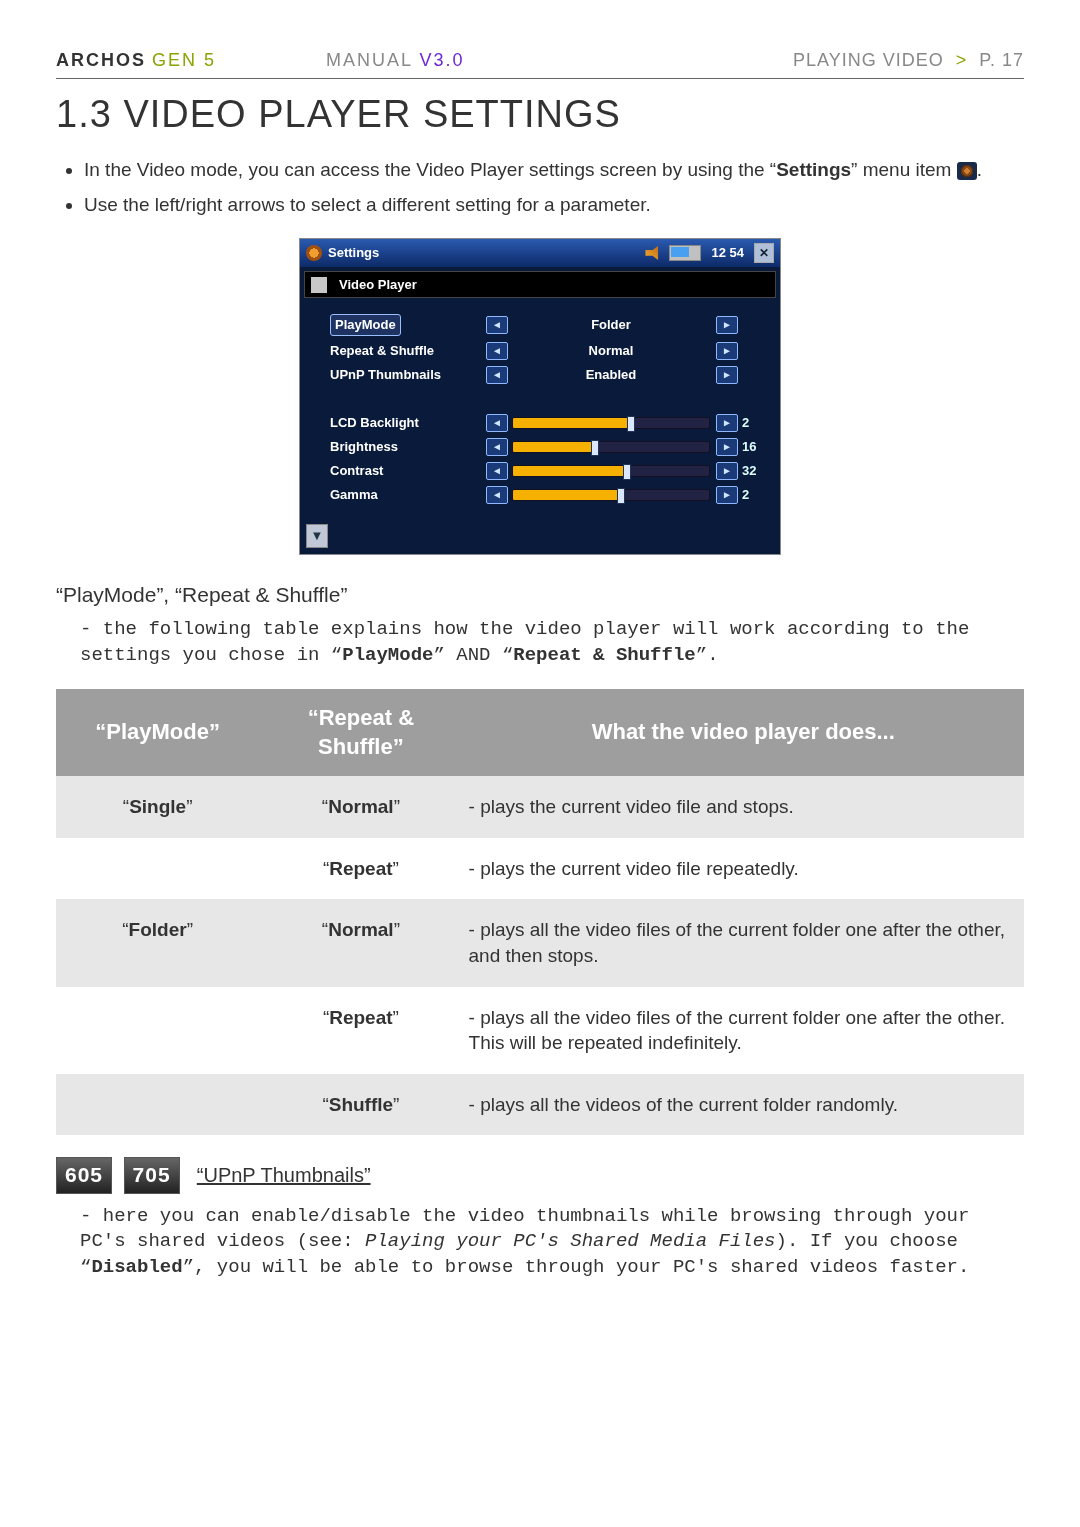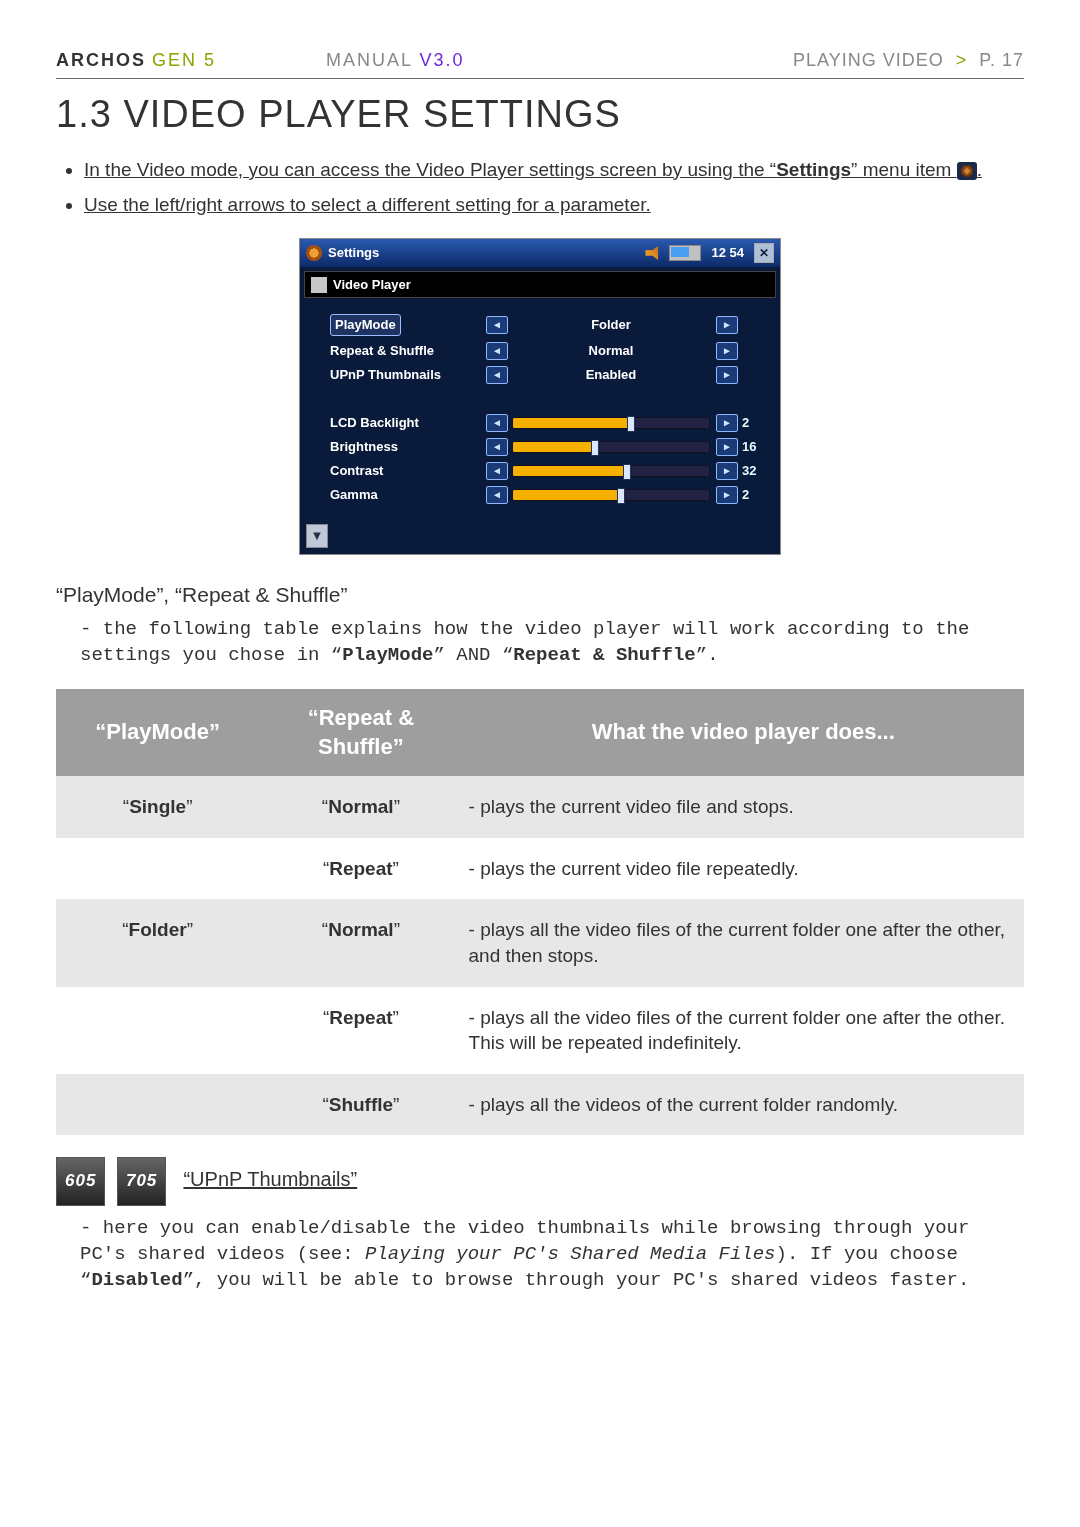--- a/index.html
+++ b/index.html
@@ -45,21 +45,21 @@
   .breadcrumb .gt { color: #8aa400; }
   h1.section-title {
     font-size: 38px;
     letter-spacing: 1px;
     font-weight: 400;
     color: #333;
     margin: 10px 0 16px 0;
     font-family: Verdana, Geneva, sans-serif;
     text-transform: uppercase;
   }
-  ul.bullets { margin: 0 0 16px 0; padding-left: 28px; text-decoration: underline; }
+  ul.bullets { margin: 0 0 16px 0; padding-left: 28px; }
   ul.bullets li { margin-bottom: 10px; }
   .settings-icon {
     display: inline-block;
     width: 20px; height: 18px;
     background: #1a2a4a;
     border-radius: 3px;
     vertical-align: middle;
     position: relative;
   }
   .settings-icon::after{
@@ -97,21 +97,21 @@
   .ui-titlebar .batt { width:30px;height:14px;background:#c0c0c0;border:1px solid #888;position:relative;}
   .ui-titlebar .batt::after{content:"";position:absolute;left:1px;top:1px;width:60%;height:10px;background:#4aa0f0;}
   .ui-titlebar .clock { font-weight:bold; margin:0 4px;}
   .ui-titlebar .close {
     width:18px;height:18px;border:1px solid #aaa;background:#b0c0d8;
     display:flex;align-items:center;justify-content:center;
     font-weight:bold;color:#123;font-size:12px;
   }
   .ui-subbar {
     background:#000;border:1px solid #444;margin:4px;padding:4px 6px;
-    display:flex;align-items:center;gap:6px;
+    display:flex;align-items:center;gap:12px;
   }
   .ui-subbar .vp-icon{width:16px;height:16px;background:#c8c8c8;}
   .ui-subbar .vp-label{font-weight:bold;}
   .ui-rows { padding: 6px 10px 10px 30px;}
   .ui-row {
     display:grid;
     grid-template-columns: 150px 20px 1fr 20px 28px;
     align-items:center;
     gap:6px;
     margin:6px 0;
@@ -152,24 +152,24 @@
     font-size:22px;font-weight:bold;
   }
   table.modes thead th:nth-child(1){width:21%;}
   table.modes thead th:nth-child(2){width:21%;}
   table.modes tbody td{
     padding:18px 10px; text-align:center; vertical-align:top;
   }
   table.modes tbody td.desc{ text-align:left; padding-left:6px;}
   table.modes tbody tr.band td{ background:#e7e7e7;}
   .badge {
-    display:inline-block;padding:12px 8px;color:#fff;margin-right:6px;
+    display:inline-block;padding:3px 8px;color:#fff;margin-right:6px;
     border:1px solid #555;font-weight:bold;
     background:linear-gradient(#666,#222);
-    font-size:17px;letter-spacing:1px;font-style:italic;
+    font-size:21px;letter-spacing:1px;
   }
   .upnp-line{margin:22px 0 10px 0;font-size:20px;}
   .upnp-title{text-decoration:underline;}
 </style>
 </head>
 <body>
 
 <div class="header-bar">
   <span class="brand">ARCHOS</span>
   <span class="gen5">GEN 5</span>

